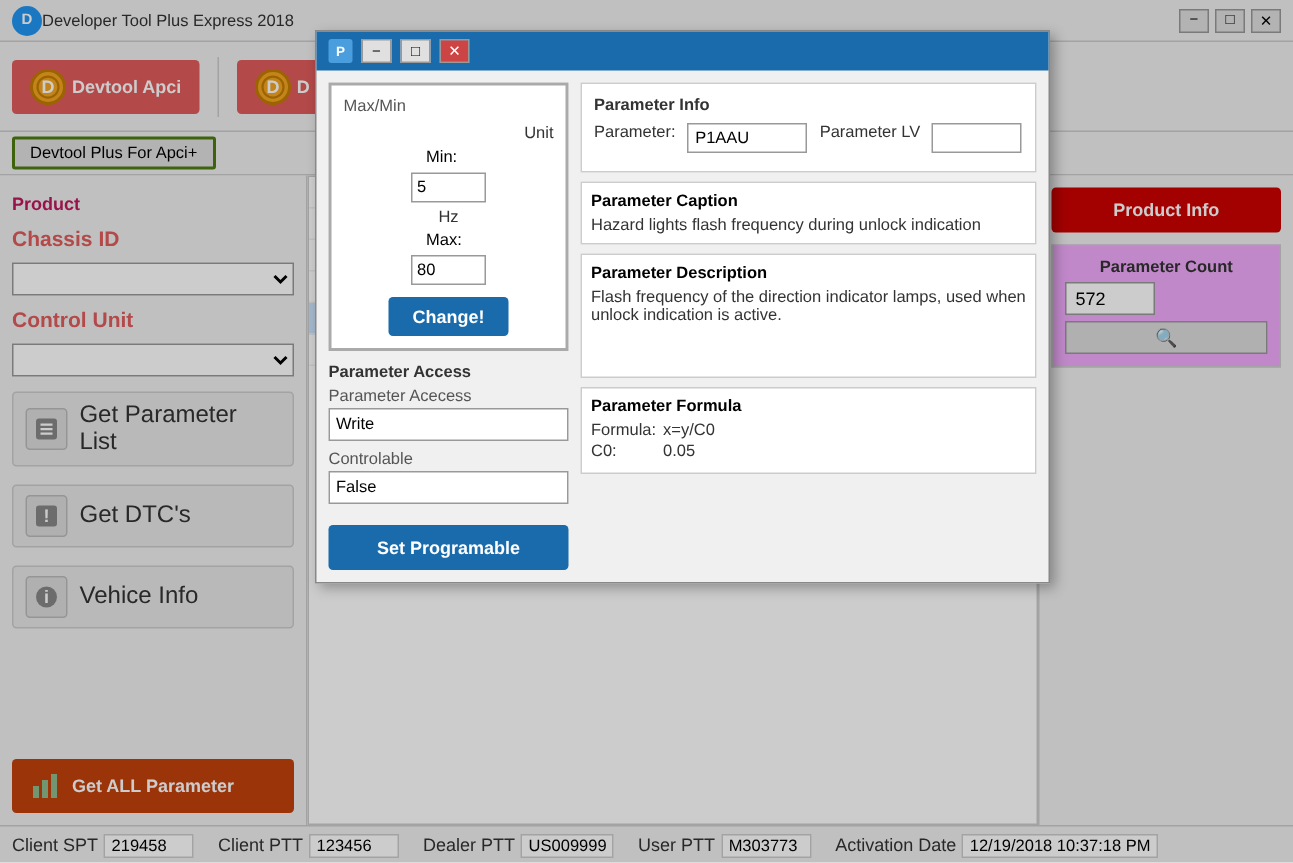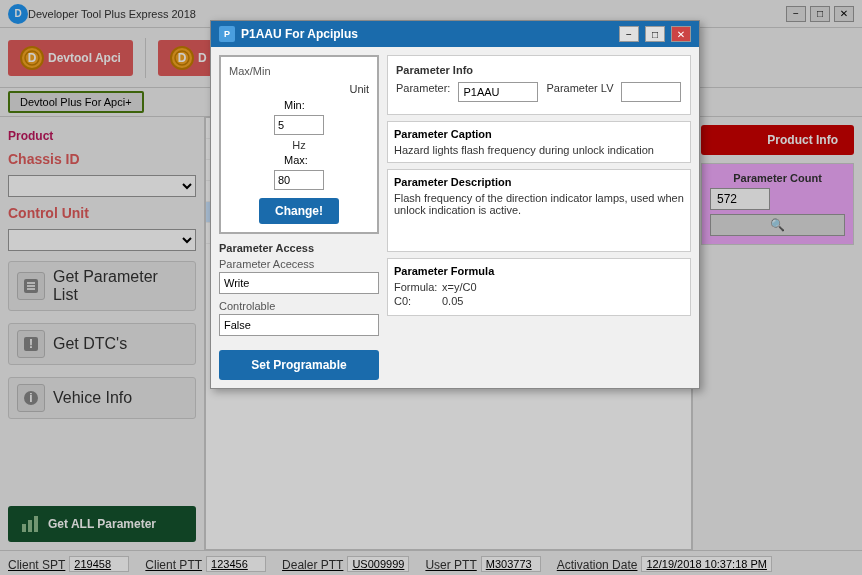--- a/index.html
+++ b/index.html
@@ -29,43 +29,43 @@
     .main-content { display: flex; height: calc(575px - 28px - 60px - 28px - 26px); }
 
     
     .sidebar { width: 205px; background: #f0f0f0; border-right: 1px solid #ccc; padding: 8px; display: flex; flex-direction: column; gap: 8px; }
     .sidebar-section-label { color: #be185d; font-weight: bold; font-size: 12px; margin-top: 4px; }
     .sidebar-title { color: #e05c5c; font-weight: bold; font-size: 14px; }
     .sidebar-dropdown { width: 100%; height: 22px; border: 1px solid #999; background: white; padding: 0 4px; font-size: 11px; }
     .sidebar-nav-item { display: flex; align-items: center; gap: 8px; padding: 6px 8px; background: #e8e8e8; border: 1px solid #ccc; border-radius: 3px; cursor: pointer; margin: 2px 0; }
     .nav-icon { width: 28px; height: 28px; background: #ddd; border: 1px solid #bbb; border-radius: 3px; display: flex; align-items: center; justify-content: center; }
     .sidebar-nav-label { font-size: 16px; color: #333; }
-    .get-all-btn { background: #14532d; color: white; border: none; padding: 8px 12px; border-radius: 3px; cursor: pointer; font-size: 12px; font-weight: bold; display: flex; align-items: center; gap: 8px; margin-top: auto; }
+    .get-all-btn { background: #c2410c; color: white; border: none; padding: 8px 12px; border-radius: 3px; cursor: pointer; font-size: 12px; font-weight: bold; display: flex; align-items: center; gap: 8px; margin-top: auto; }
 
     
     .param-list { flex: 1; background: white; border: 1px solid #ccc; overflow-y: auto; }
     .param-row { display: flex; gap: 0; padding: 3px 8px; border-bottom: 1px solid #f0f0f0; cursor: pointer; }
     .param-row.selected { background: #cce5ff; }
     .param-arrow { width: 16px; color: #333; flex-shrink: 0; }
     .param-code { width: 80px; flex-shrink: 0; }
     .param-code.link { color: #c00; cursor: pointer; }
     .param-desc { flex: 1; color: #333; }
     .param-desc.link { color: #c00; }
 
     
     .info-panel { width: 170px; background: #f0f0f0; border-left: 1px solid #ccc; display: flex; flex-direction: column; align-items: center; padding: 8px; gap: 8px; }
-    .product-info-btn { background: #c00; color: white; border: none; padding: 8px 16px; border-radius: 3px; cursor: pointer; font-size: 12px; font-weight: bold; width: 100%; text-align: right; }
+    .product-info-btn { background: #c00; color: white; border: none; padding: 8px 16px; border-radius: 3px; cursor: pointer; font-size: 12px; font-weight: bold; width: 100%; text-align: center; }
     .param-count-box { background: #f0abfc; border: 1px solid #ccc; padding: 8px; width: 100%; }
     .param-count-label { font-size: 11px; color: #333; font-weight: bold; text-align: center; }
     .param-count-value { background: white; border: 1px solid #999; padding: 3px 6px; margin-top: 4px; font-size: 12px; width: 60px; }
     .count-search-btn { background: #ddd; border: 1px solid #999; padding: 3px 8px; margin-top: 4px; cursor: pointer; width: 100%; text-align: center; }
 
     
     .status-bar { background: #f0f0f0; border-top: 1px solid #ccc; height: 26px; display: flex; align-items: center; padding: 0 8px; gap: 16px; }
-    .status-item { display: flex; align-items: flex-end; gap: 4px; font-size: 11px; text-decoration: underline; }
+    .status-item { display: flex; align-items: flex-start; gap: 4px; font-size: 11px; }
     .status-label { color: #333; }
     .status-value { background: white; border: 1px solid #ccc; padding: 1px 4px; min-width: 60px; font-size: 11px; }
 
     
     .modal-overlay { position: absolute; top: 0; left: 0; width: 100%; height: 100%; background: rgba(0,0,0,0.2); z-index: 100; }
     .modal-window { position: absolute; top: 20px; left: 210px; width: 490px; background: #f0f0f0; border: 1px solid #888; box-shadow: 3px 3px 8px rgba(0,0,0,0.3); z-index: 101; }
     .modal-titlebar { background: #1a6bac; color: white; padding: 5px 8px; display: flex; align-items: center; gap: 6px; }
     .modal-title-icon { width: 16px; height: 16px; background: #4a9ede; border-radius: 2px; display: flex; align-items: center; justify-content: center; font-size: 9px; color: white; font-weight: bold; }
     .modal-title-text { flex: 1; font-size: 12px; font-weight: bold; }
     .modal-body { display: flex; padding: 8px; gap: 8px; }
@@ -266,21 +266,20 @@
       <span class="status-label">Activation Date</span>
       <span class="status-value">12/19/2018 10:37:18 PM</span>
     </div>
   </div>
 
   <div class="modal-overlay">
     <div class="modal-window">
 
       <div class="modal-titlebar">
         <div class="modal-title-icon">P</div>
-        <span class="modal-title-text">P1AAU For Apciplus</span>
         <button class="titlebar-btn" style="background:#e0e0e0;">−</button>
         <button class="titlebar-btn" style="background:#e0e0e0;">□</button>
         <button class="titlebar-btn" style="background:#cc4444; color:white;">✕</button>
       </div>
 
       <div class="modal-body">
 
         <div class="modal-left">
 
           <div class="maxmin-box">

